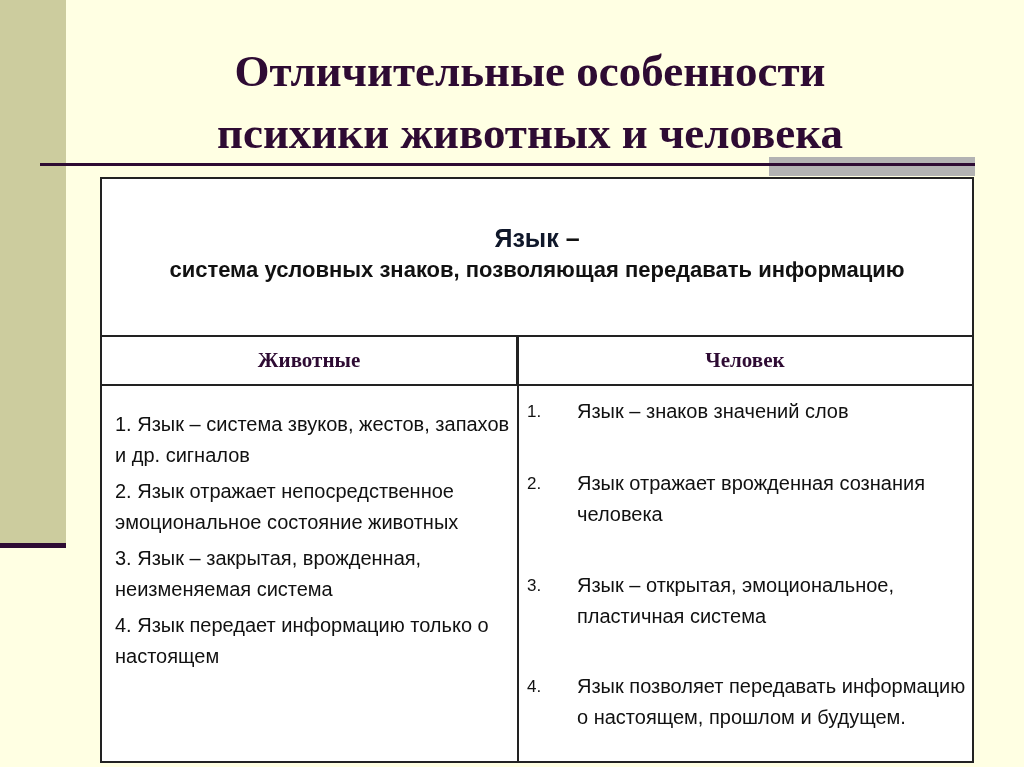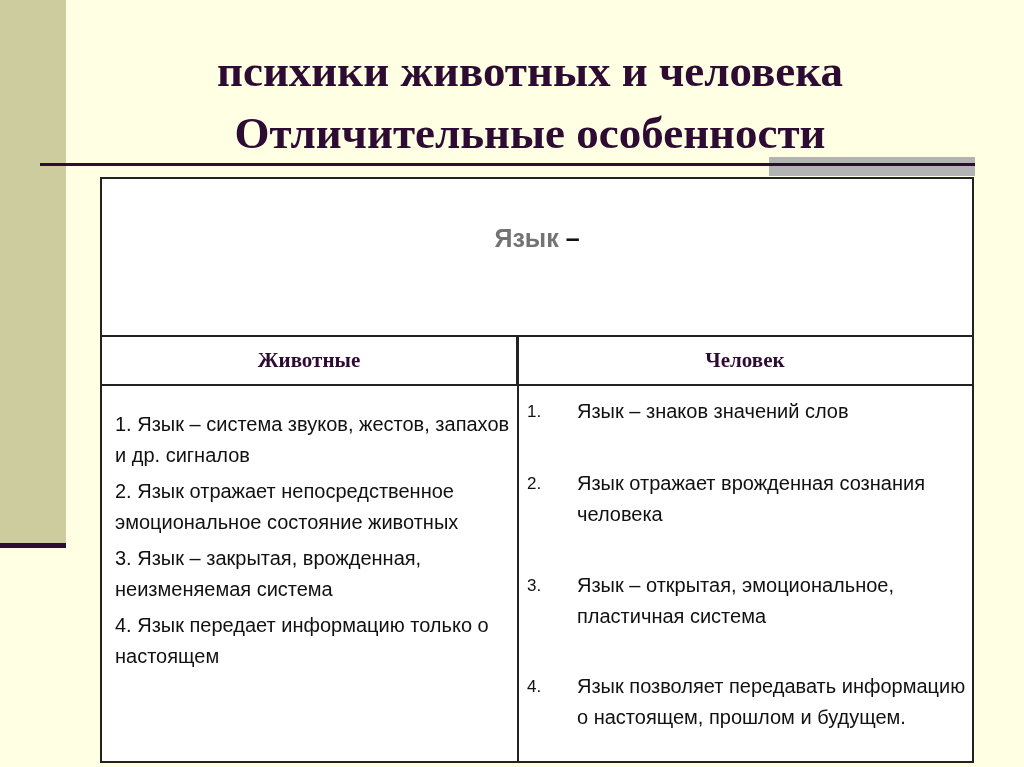--- a/index.html
+++ b/index.html
@@ -37,21 +37,21 @@
     .table {
       position: absolute; left: 100px; top: 177px; width: 874px; height: 586px;
       background: #ffffff; border: 2px solid #222; box-sizing: border-box;
     }
     .def-cell {
       position: absolute; left: 0; top: 0; width: 100%; height: 158px;
       border-bottom: 2px solid #222; box-sizing: border-box;
       text-align: center; font-weight: bold; font-size: 22px; color: #111;
       padding-top: 44px; line-height: 30px;
     }
-    .def-term { color: #737373; font-size: 25px; }
+    .def-term { color: #0f172a; font-size: 25px; }
     .def-dash { color: #111; font-size: 25px; }
     .def-text { display: block; width: 760px; margin: 0 auto; }
     .col-head {
       position: absolute; top: 158px; height: 49px;
       border-bottom: 2px solid #222; box-sizing: border-box;
       text-align: center; color: #2e0b33;
       font-family: "Liberation Serif", serif; font-weight: bold; font-size: 21px;
       line-height: 46px;
     }
     .col-head.left { left: 0; width: 416px; border-right: 2px solid #222; }
@@ -68,31 +68,32 @@
     .r-num { width: 50px; flex: none; font-size: 17px; }
     .r-text { flex: 1; }
   </style>
 </head>
 <body>
 
 <div class="side-band"></div>
 <div class="side-rule"></div>
 
 <div class="title">
+  <div>Отличительные особенности</div>
   <div>психики животных и человека</div>
-  <div>Отличительные особенности</div>
 </div>
 
 <div class="title-rule-shadow"></div>
 <div class="title-rule"></div>
 <div class="title-rule-shadow-line"></div>
 
 <div class="table">
   <div class="def-cell">
     <span class="def-term">Язык</span><span class="def-dash"> –</span>
+    <span class="def-text">система условных знаков, позволяющая передавать информацию</span>
   </div>
 
   <div class="col-head right">Человек</div>
   <div class="col-head left">Животные</div>
   <div class="col-divider"></div>
 
   <div class="col-body left">
     <div class="item">1. Язык – система звуков, жестов, запахов и др. сигналов</div>
     <div class="item">2. Язык отражает непосредственное эмоциональное состояние животных</div>
     <div class="item">3. Язык – закрытая, врожденная, неизменяемая система</div>

